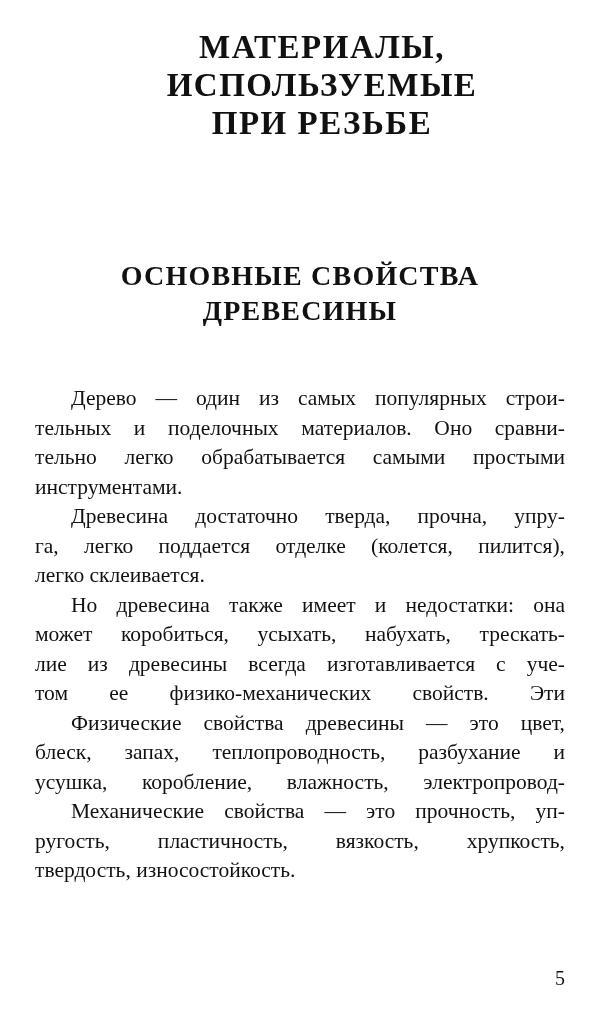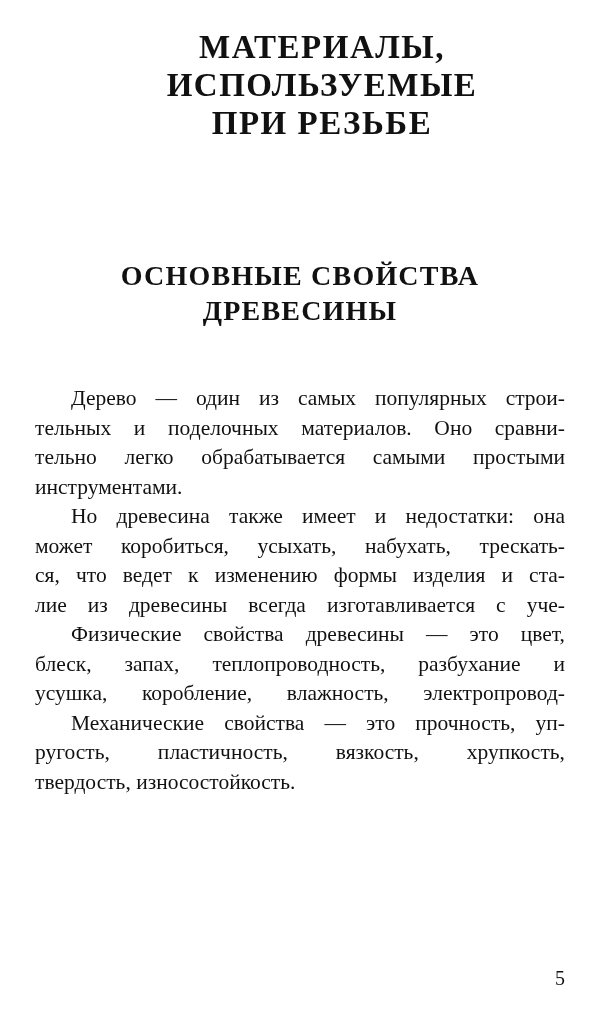--- a/index.html
+++ b/index.html
@@ -31,24 +31,29 @@
 </div>
 
 <div class="body">
   <div>
     <span class="line indent">Дерево — один из самых популярных строи-</span>
     <span class="line">тельных и поделочных материалов. Оно сравни-</span>
     <span class="line">тельно легко обрабатывается самыми простыми</span>
     <span class="line last">инструментами.</span>
   </div>
   <div>
+    <span class="line indent">Древесина достаточно тверда, прочна, упру-</span>
+    <span class="line">га, легко поддается отделке (колется, пилится),</span>
+    <span class="line last">легко склеивается.</span>
+  </div>
+  <div>
     <span class="line indent">Но древесина также имеет и недостатки: она</span>
     <span class="line">может коробиться, усыхать, набухать, трескать-</span>
-    <span class="line">ся, что ведет к изменению формы изделия и ста-</span>
     <span class="line">лие из древесины всегда изготавливается с уче-</span>
+    <span class="line">том ее физико-механических свойств. Эти</span>
   </div>
   <div>
     <span class="line indent">Физические свойства древесины — это цвет,</span>
     <span class="line">блеск, запах, теплопроводность, разбухание и</span>
     <span class="line">усушка, коробление, влажность, электропровод-</span>
   </div>
   <div>
     <span class="line indent">Механические свойства — это прочность, уп-</span>
     <span class="line">ругость, пластичность, вязкость, хрупкость,</span>
     <span class="line last">твердость, износостойкость.</span>

